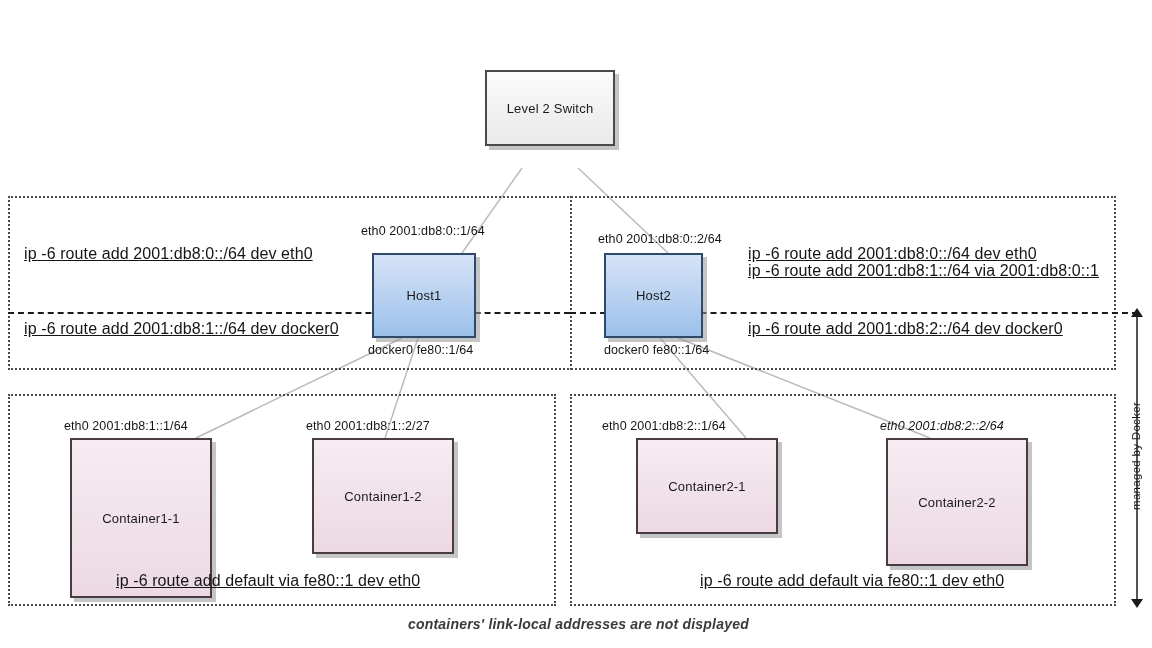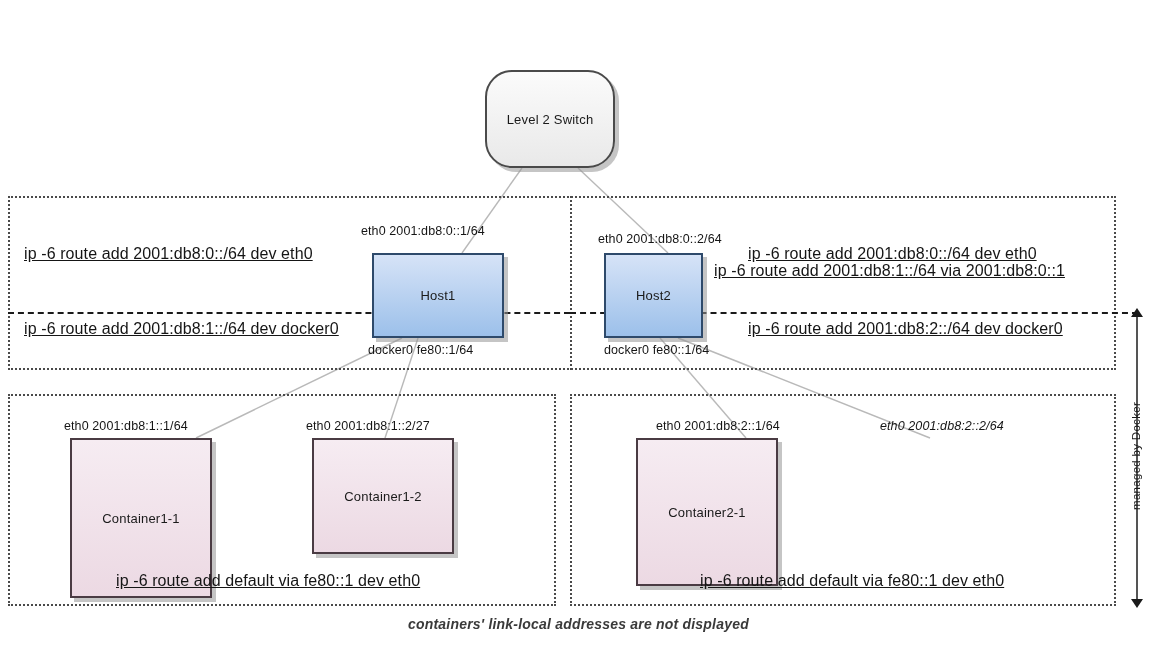--- a/index.html
+++ b/index.html
@@ -144,61 +144,64 @@
   <div class="group-box" style="left:8px; top:196px; width:1108px; height:174px;"></div>
 
   <div class="group-box" style="left:570px; top:196px; width:546px; height:174px; border-left:2px dotted #4a4a4a; border-top:none; border-right:none; border-bottom:none;"></div>
 
   <div class="group-box" style="left:8px; top:394px; width:548px; height:212px;"></div>
   <div class="group-box" style="left:570px; top:394px; width:546px; height:212px;"></div>
 
   <div class="hdash" style="left:8px; top:312px; width:562px;"></div>
   <div class="hdash" style="left:570px; top:312px; width:568px;"></div>
 
-  <div class="node switch" style="left:485px; top:70px; width:130px; height:98px;border-radius:27px;">
+  <div class="node switch" style="left:485px; top:70px; width:130px; height:76px;">
     <span>Level 2 Switch</span>
   </div>
 
-  <div class="node host" style="left:372px; top:253px; width:132px; height:85px;">
+  <div class="node host" style="left:372px; top:253px; width:104px; height:85px;">
     <span>Host1</span>
   </div>
 
   <div class="node host" style="left:604px; top:253px; width:99px; height:85px;">
     <span>Host2</span>
   </div>
 
   <div class="node container" style="left:70px; top:438px; width:142px; height:160px;">
     <span>Container1-1</span>
   </div>
 
   <div class="node container" style="left:312px; top:438px; width:142px; height:116px;">
     <span>Container1-2</span>
   </div>
 
-  <div class="node container" style="left:636px; top:438px; width:142px; height:148px;">
+  <div class="node container" style="left:636px; top:438px; width:142px; height:96px;">
     <span>Container2-1</span>
   </div>
 
+  <div class="node container" style="left:886px; top:438px; width:142px; height:128px;">
+    <span>Container2-2</span>
+  </div>
 
   <div class="lbl" style="left:361px; top:224px;">eth0 2001:db8:0::1/64</div>
   <div class="lbl" style="left:598px; top:232px;">eth0 2001:db8:0::2/64</div>
 
   <div class="lbl" style="left:368px; top:343px;">docker0 fe80::1/64</div>
   <div class="lbl" style="left:604px; top:343px;">docker0 fe80::1/64</div>
 
   <div class="lbl" style="left:64px; top:419px;">eth0 2001:db8:1::1/64</div>
   <div class="lbl" style="left:306px; top:419px;">eth0 2001:db8:1::2/27</div>
-  <div class="lbl" style="left:656px; top:419px;text-align:right;">eth0 2001:db8:2::1/64</div>
+  <div class="lbl" style="left:602px; top:419px;text-align:right;">eth0 2001:db8:2::1/64</div>
   <div class="lbl" style="left:880px; top:419px;font-style:italic;">eth0 2001:db8:2::2/64</div>
 
   <div class="lbl cmd" style="left:24px; top:245px;">ip -6 route add 2001:db8:0::/64 dev eth0</div>
   <div class="lbl cmd" style="left:24px; top:320px;">ip -6 route add 2001:db8:1::/64 dev docker0</div>
 
   <div class="lbl cmd" style="left:748px; top:245px;">ip -6 route add 2001:db8:0::/64 dev eth0</div>
-  <div class="lbl cmd" style="left:714px; top:262px;">ip -6 route add 2001:db8:1::/64 via  2001:db8:0::1</div>
+  <div class="lbl cmd" style="left:748px; top:262px;">ip -6 route add 2001:db8:1::/64 via  2001:db8:0::1</div>
   <div class="lbl cmd" style="left:748px; top:320px;">ip -6 route add 2001:db8:2::/64 dev docker0</div>
 
   <div class="lbl cmd" style="left:116px; top:572px;">ip -6 route add default via fe80::1 dev eth0</div>
   <div class="lbl cmd" style="left:700px; top:572px;">ip -6 route add default via fe80::1 dev eth0</div>
 
   <div class="vscale-line" style="left:1136px; top:316px; height:288px;"></div>
   <div class="arrowhead up" style="left:1131px; top:308px;"></div>
   <div class="arrowhead down" style="left:1131px; top:599px;"></div>
   <div class="vlabel" style="left:1130px; top:510px;">managed by Docker</div>
 

